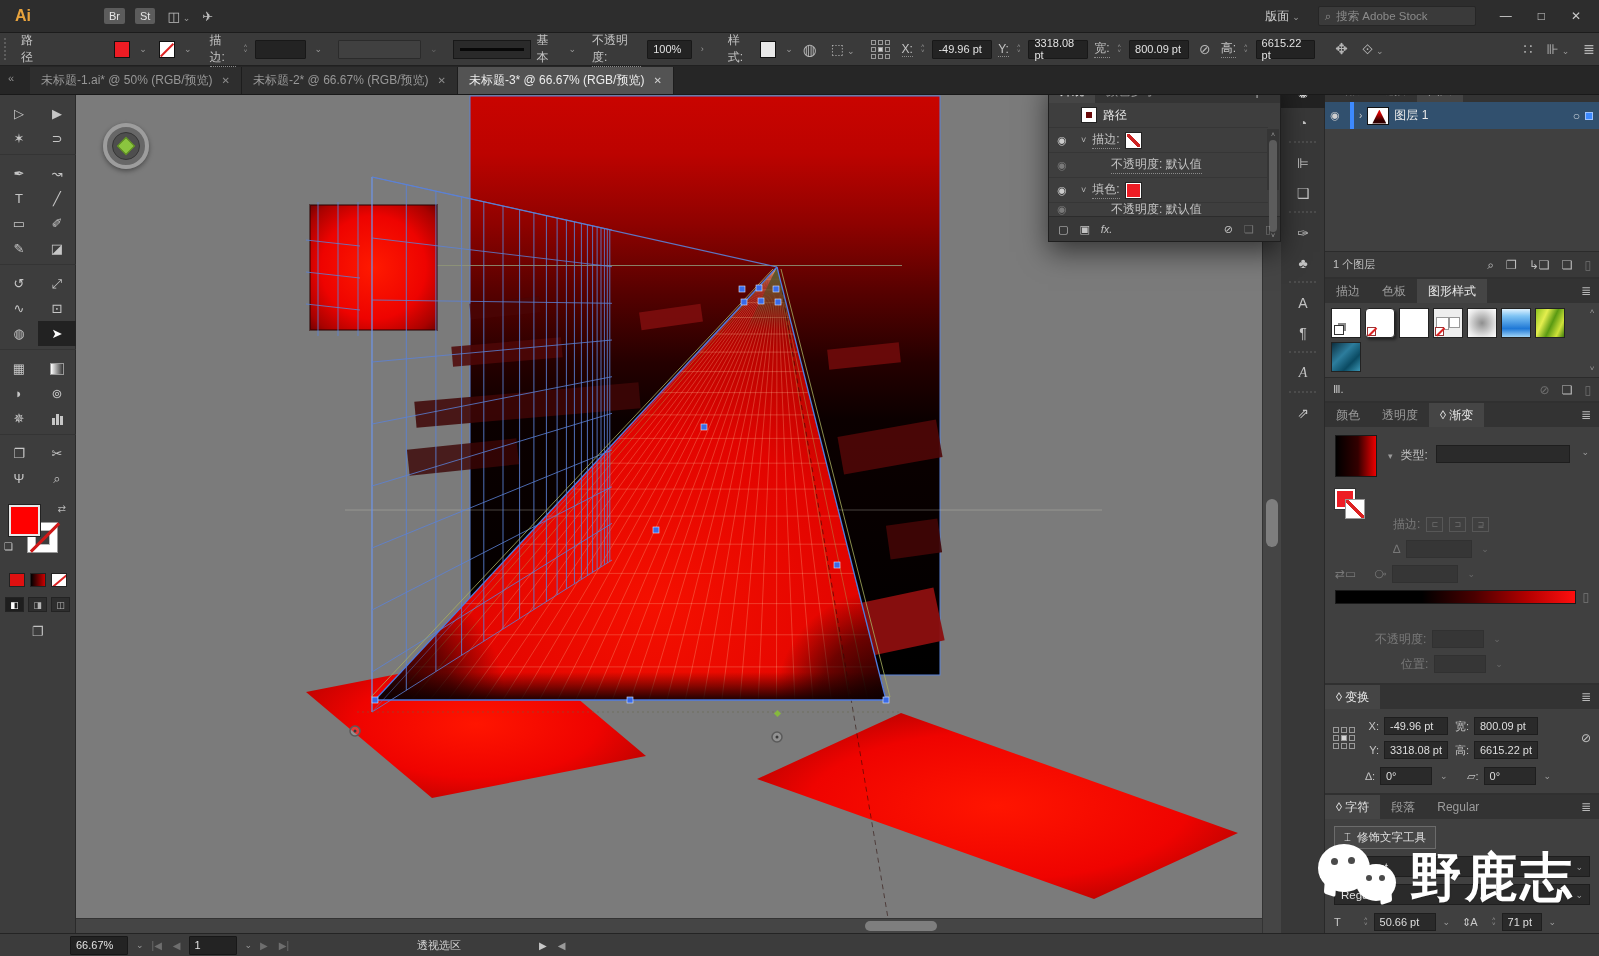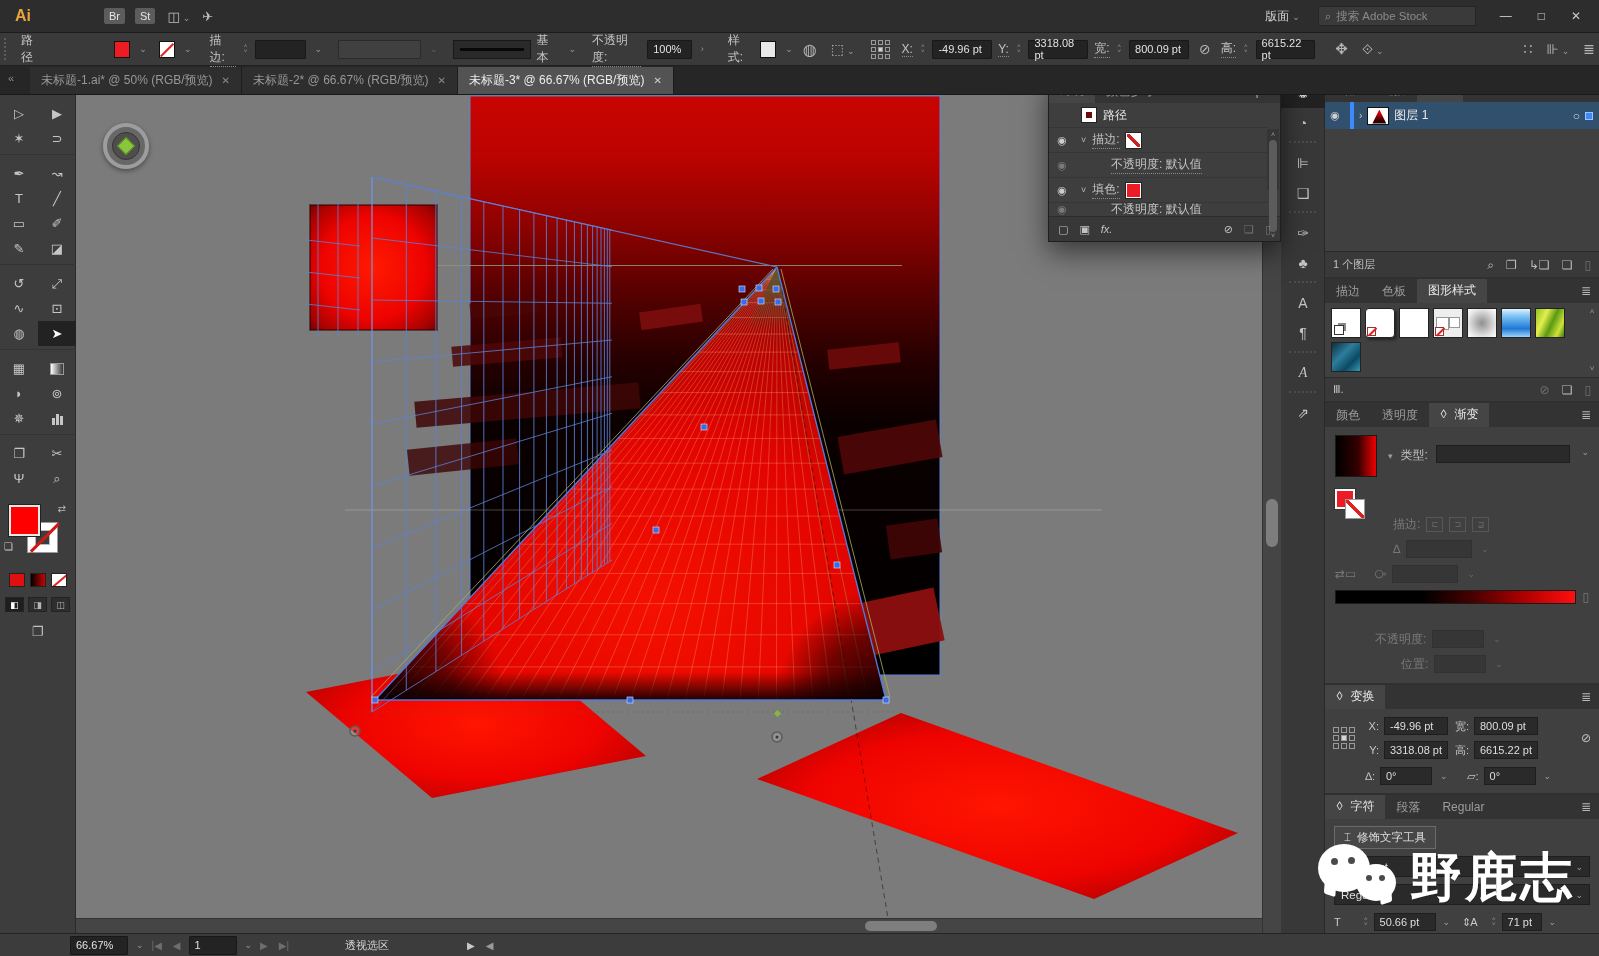--- a/index.html
+++ b/index.html
@@ -101,21 +101,21 @@
   .rightdock { position:absolute; left:1281px; top:66px; width:318px; bottom:23px; background:#303030; z-index:35; }
   .dockstrip { position:absolute; left:0; top:12px; width:44px; bottom:0; background:#383838; border-right:1px solid #292929; }
   .dicon { width:44px; height:30px; display:flex; align-items:center; justify-content:center; color:#c3c3c3; font-size:14px; }
   .dicon.sel { background:#222; color:#fff; }
   .dicon.serif { font-family:"Liberation Serif","DejaVu Serif",serif; font-style:italic; }
   .dgap { height:7px; border-top:2px dotted #4c4c4c; margin:3px 8px 0 8px; }
   .panels { position:absolute; left:44px; top:12px; width:274px; bottom:0; display:flex; flex-direction:column; gap:2px; }
   .panel { background:#3f3f3f; }
   .ptabs { height:24px; background:#333; display:flex; align-items:center; }
   .ptab { padding:0 11px; line-height:24px; color:#9c9c9c; font-size:12px; white-space:nowrap; }
-  .ptab.active { background:#454545; color:#e8e8e8;font-family:Liberation Mono, monospace; }
+  .ptab.active { background:#454545; color:#e8e8e8; }
   .pmenu { margin-left:auto; color:#b8b8b8; padding-right:8px; font-size:12px; }
   .pwell { background:#2a2a2a; border:1px solid #1e1e1e; height:18px; display:flex; align-items:center;
     padding:0 5px; color:#dedede; font-size:11px; }
   .dim { opacity:.42; }
   .pchev { color:#9f9f9f; font-size:9px; margin-left:3px; }
 
   
   .layerrow { height:27px; background:#31506e; display:flex; align-items:center; gap:5px; padding-right:6px; }
   .lbar { width:4px; height:27px; background:#3d8aff; }
   .eye { color:#cfcfcf; font-size:11px; width:20px; text-align:center; }
@@ -846,21 +846,21 @@
 
 <div class="statusbar">
   <span class="well" style="width:58px">66.67%</span>
   <span class="chev">⌄</span>
   <span class="navarr">|◀</span>
   <span class="navarr">◀</span>
   <span class="well" style="width:48px">1</span>
   <span class="chev">⌄</span>
   <span class="navarr">▶</span>
   <span class="navarr">▶|</span>
-  <span style="margin-left:48px">透视选区</span>
+  <span style="margin-left:120px">透视选区</span>
   <span class="navarr" style="margin-left:70px; color:#c9c9c9">▶</span>
   <span class="navarr" style="color:#9a9a9a">◀</span>
 </div>
 
 <div class="wm">
   <div class="wmicon">
     <span class="bub big">
         <i class="l"></i>
         <i class="r"></i>
         <span class="tail"></span>

